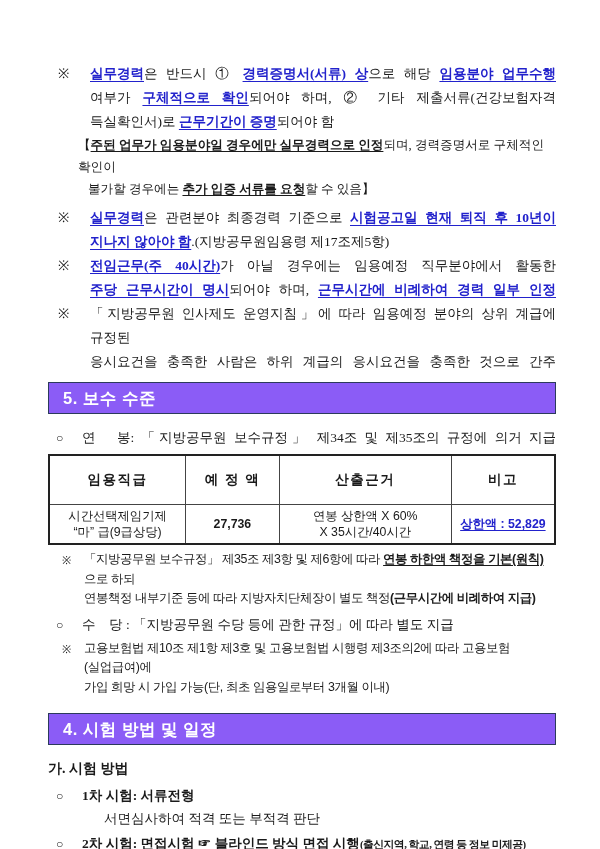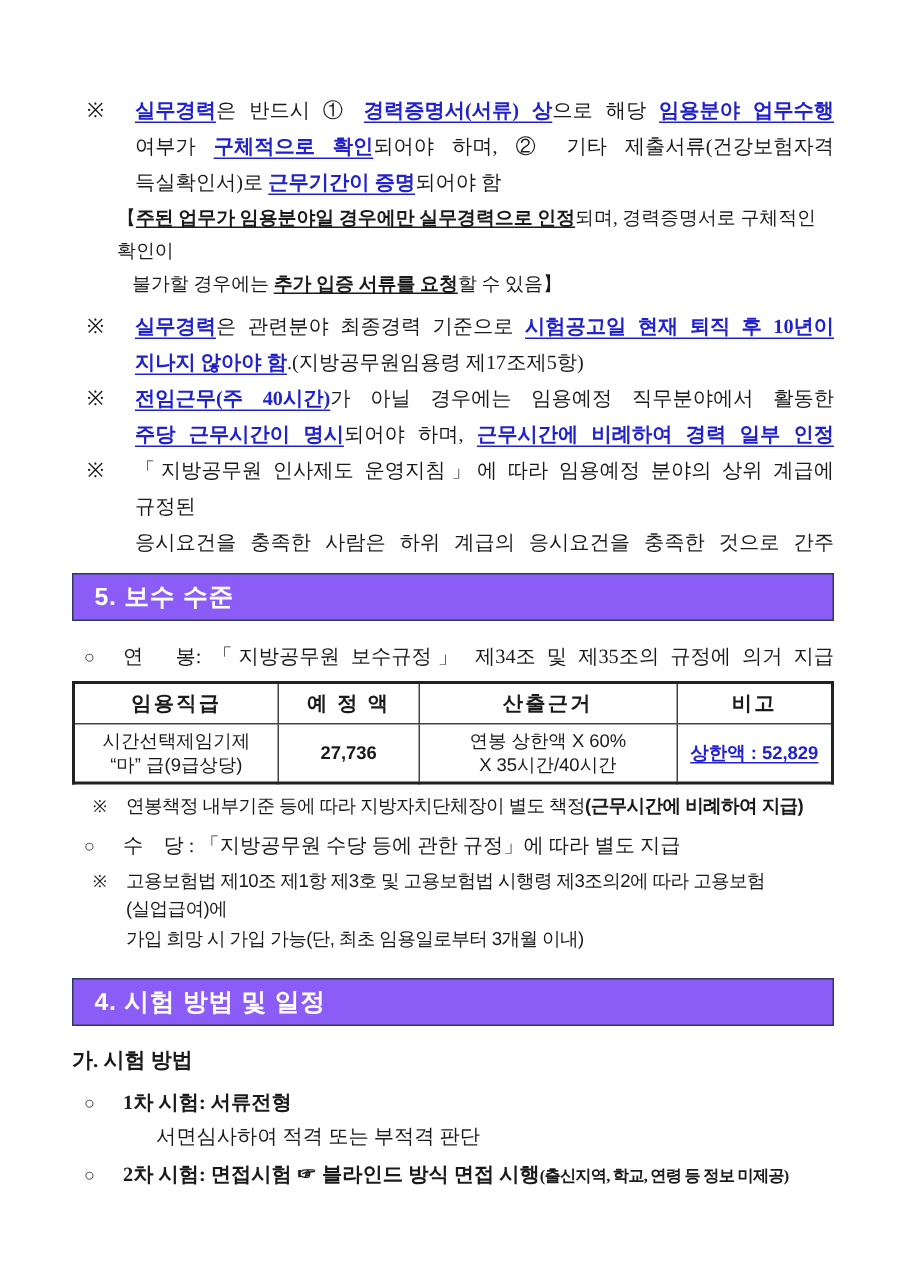--- a/index.html
+++ b/index.html
@@ -43,21 +43,21 @@
   }
   table.salary th, table.salary td {
     border:1px solid #444444;
     text-align:center;
     vertical-align:middle;
   }
   table.salary th {
     font-size:13.5px;
     font-weight:bold;
     letter-spacing:1.5px;
-    padding:1px 2px;
+    padding:12px 2px;
     height:26px;
   }
   table.salary td { font-size:12.3px; line-height:16px; padding:3px 2px; height:36px; }
   td.amount { font-weight:bold; font-size:13px; }
   td.remark { color:#2222cc; font-weight:bold; font-size:13px; text-decoration:underline; text-underline-offset:2px; }
   .sans-note {
     font-family:"Liberation Sans", sans-serif;
     font-size:12.4px;
     line-height:19.5px;
     letter-spacing:-0.4px;
@@ -139,20 +139,21 @@
           <div>연봉 상한액 X 60%</div>
           <div>X 35시간/40시간</div>
         </td>
         <td class="remark">상한액 : 52,829</td>
       </tr>
     </tbody>
   </table>
 
   <div class="note sans-note">
     <span class="marker">※</span>
+    <div class="line"><span>「지방공무원 보수규정」 제35조 제3항 및 제6항에 따라 </span><span class="seg-em-underline">연봉 하한액 책정을 기본(원칙)</span><span>으로 하되</span></div>
     <div class="line"><span>연봉책정 내부기준 등에 따라 지방자치단체장이 별도 책정</span><span class="seg-bold">(근무시간에 비례하여 지급)</span></div>
   </div>
 
   <div class="bullet" style="margin-top:4px;">
     <span class="marker">○</span>
     <span>수　당 : 「지방공무원 수당 등에 관한 규정」에 따라 별도 지급</span>
   </div>
 
   <div class="note sans-note">
     <span class="marker">※</span>

